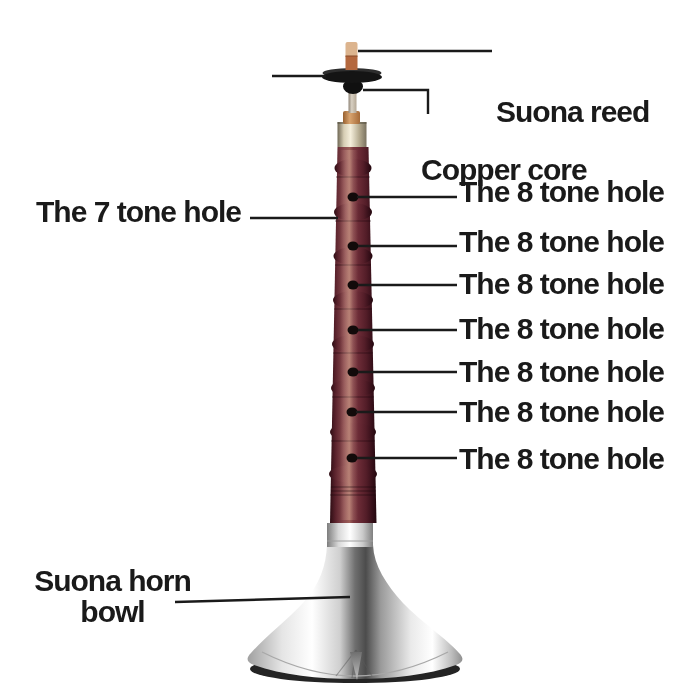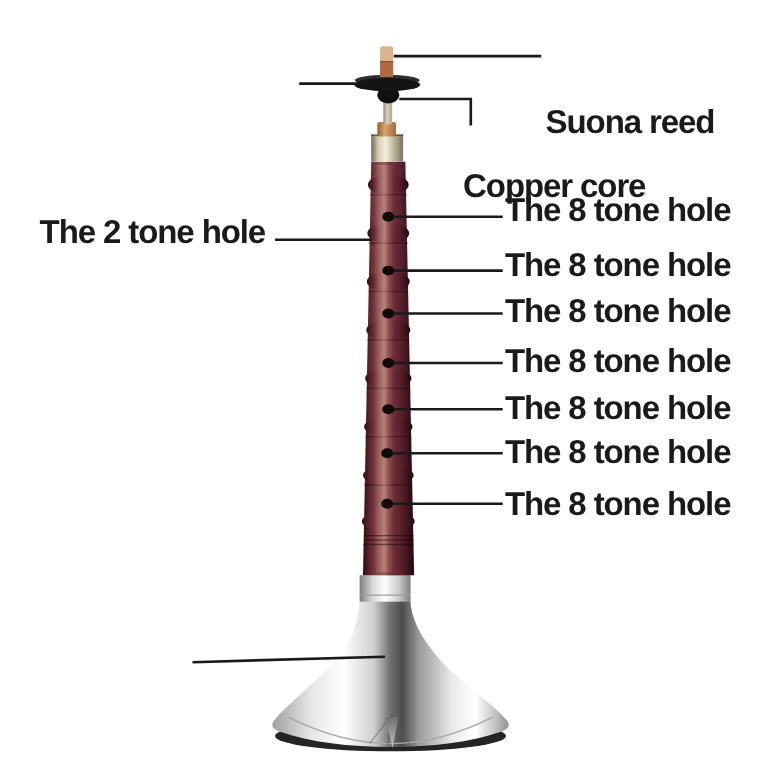--- a/index.html
+++ b/index.html
@@ -180,24 +180,25 @@
       <line x1="357" y1="458" x2="457" y2="458"></line>
       <line x1="175" y1="602" x2="350" y2="597"></line>
     </g>
   </svg>
 
   <div class="label" style="left:496px;top:51px;margin-top:45px;">Suona reed</div>
 
 
   <div class="label" style="left:421px;top:118px;margin-top:36px;">Copper core</div>
 
-  <div class="label" style="left:36px;top:196px;">The 2 tone hole</div>
+  <div class="label" style="left:36px;top:196px;">The 7 tone hole</div>
 
   <div class="label" style="left:459px;top:176px;">The 8 tone hole</div>
   <div class="label" style="left:459px;top:226px;">The 8 tone hole</div>
   <div class="label" style="left:459px;top:268px;">The 8 tone hole</div>
   <div class="label" style="left:459px;top:313px;">The 8 tone hole</div>
   <div class="label" style="left:459px;top:356px;">The 8 tone hole</div>
   <div class="label" style="left:459px;top:396px;">The 8 tone hole</div>
   <div class="label" style="left:459px;top:443px;">The 8 tone hole</div>
 
+  <div class="label label--wrap" style="left:25px;top:565px;width:175px;">Suona horn bowl</div>
 
 </div>
 
 </body></html>

